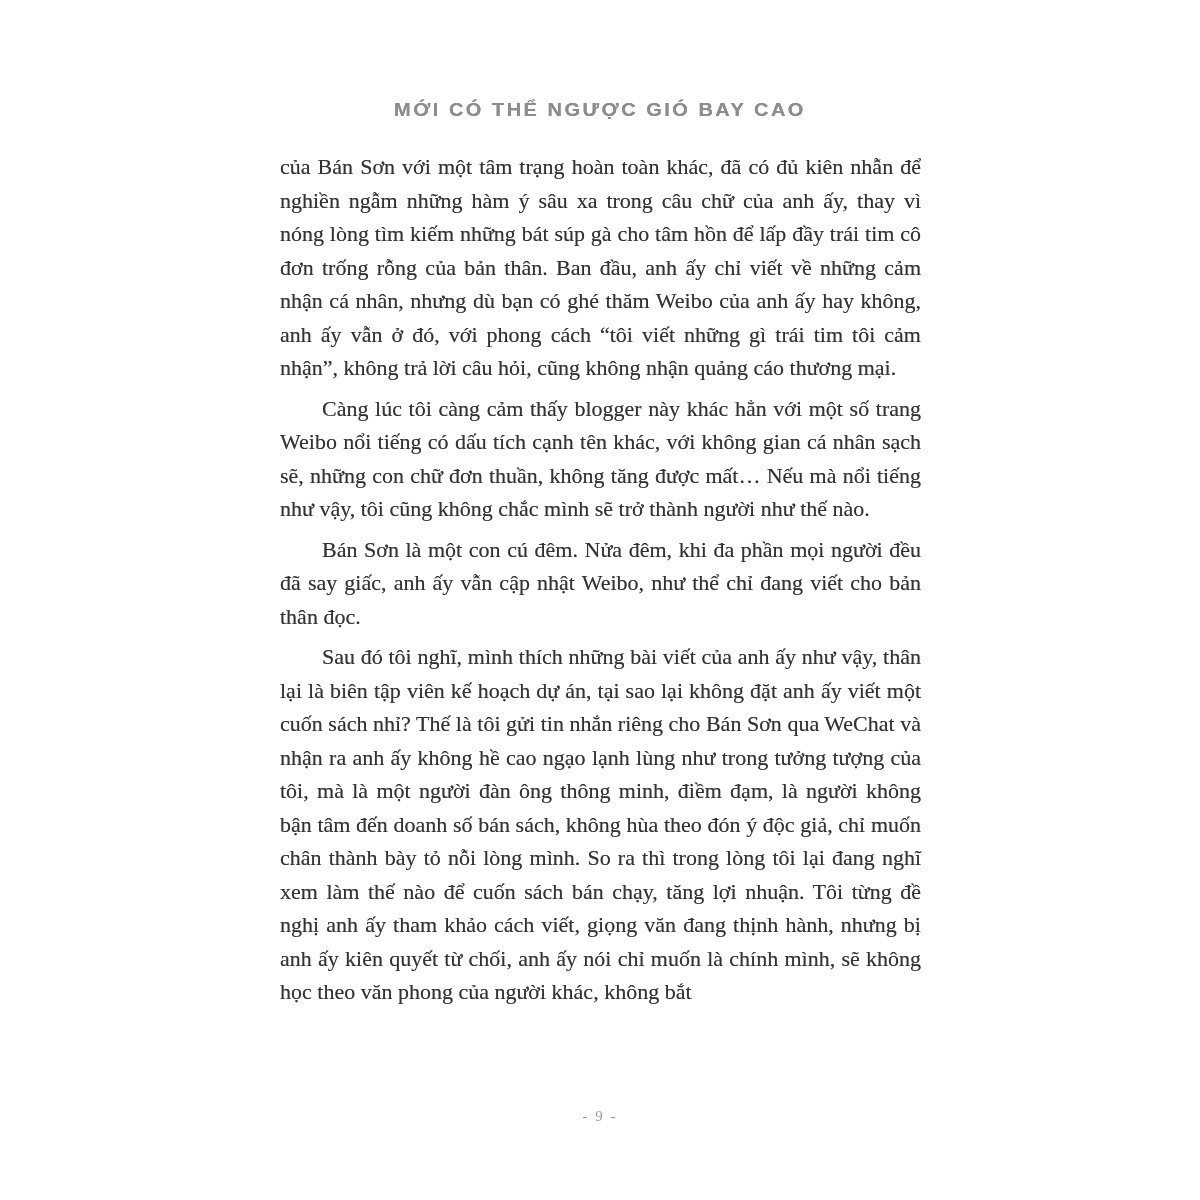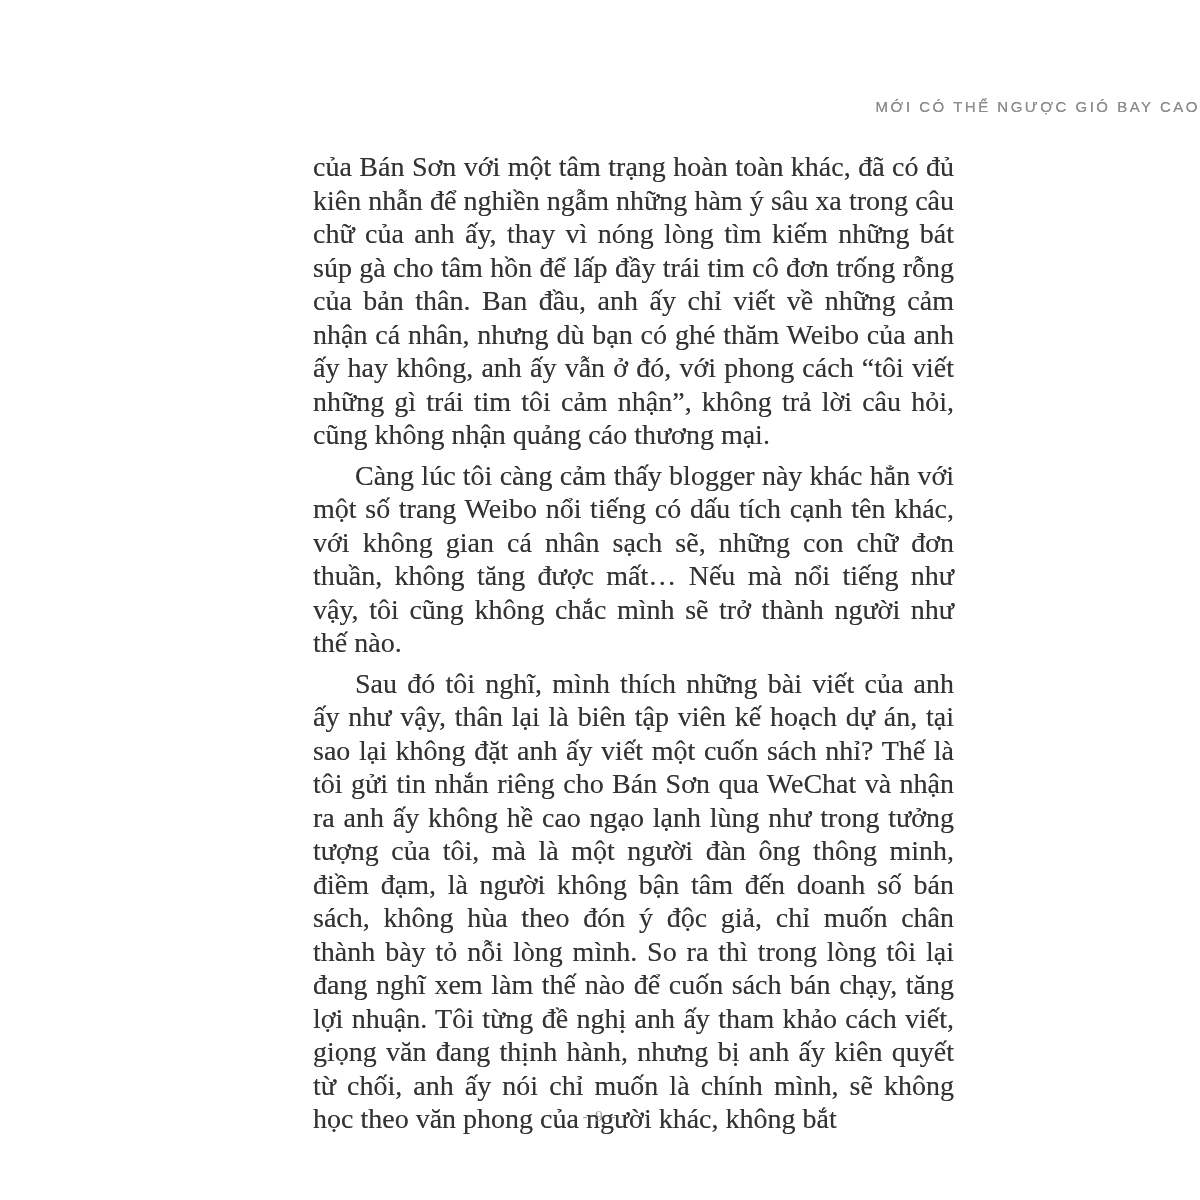--- a/index.html
+++ b/index.html
@@ -13,40 +13,39 @@
     height: 1200px;
     background: #ffffff;
     overflow: hidden;
     font-family: "Liberation Serif", serif;
   }
   .running-header {
     position: absolute;
     top: 98px;
     left: 0;
     width: 100%;
-    text-align: right;
+    text-align: center;
     font-family: "Liberation Sans", sans-serif;
-    font-weight: 400;
-    font-size: 15px;
+    font-weight: 700;
+    font-size: 20px;
     letter-spacing: 2.5px;
     color: #8d8d8d;
     transform: scaleY(0.95);
     text-shadow: 0 0 0.6px #8d8d8d;
   }
   .text-block {
     position: absolute;
     top: 150px;
     left: 280px;
     width: 641px;
     color: #333333;
-    font-size: 28px;
+    font-size: 22px;
     line-height: 33.5px;
     text-align: justify;
     text-shadow: 0 0 0.4px rgba(51,51,51,0.55);
-    margin-left: 33px;
   }
   .text-block p {
     margin: 0 0 7px 0;
     text-indent: 42px;
   }
   .text-block p:first-child {
     text-indent: 0;
   }
   .page-number {
     position: absolute;
@@ -63,18 +62,19 @@
 </head>
 <body>
 
 <div class="page">
 
   <div class="running-header">MỚI CÓ THỂ NGƯỢC GIÓ BAY CAO</div>
 
   <div class="text-block">
     <p>của Bán Sơn với một tâm trạng hoàn toàn khác, đã có đủ kiên nhẫn để nghiền ngẫm những hàm ý sâu xa trong câu chữ của anh ấy, thay vì nóng lòng tìm kiếm những bát súp gà cho tâm hồn để lấp đầy trái tim cô đơn trống rỗng của bản thân. Ban đầu, anh ấy chỉ viết về những cảm nhận cá nhân, nhưng dù bạn có ghé thăm Weibo của anh ấy hay không, anh ấy vẫn ở đó, với phong cách “tôi viết những gì trái tim tôi cảm nhận”, không trả lời câu hỏi, cũng không nhận quảng cáo thương mại.</p>
     <p>Càng lúc tôi càng cảm thấy blogger này khác hẳn với một số trang Weibo nổi tiếng có dấu tích cạnh tên khác, với không gian cá nhân sạch sẽ, những con chữ đơn thuần, không tăng được mất… Nếu mà nổi tiếng như vậy, tôi cũng không chắc mình sẽ trở thành người như thế nào.</p>
+    <p>Bán Sơn là một con cú đêm. Nửa đêm, khi đa phần mọi người đều đã say giấc, anh ấy vẫn cập nhật Weibo, như thể chỉ đang viết cho bản thân đọc.</p>
     <p>Sau đó tôi nghĩ, mình thích những bài viết của anh ấy như vậy, thân lại là biên tập viên kế hoạch dự án, tại sao lại không đặt anh ấy viết một cuốn sách nhỉ? Thế là tôi gửi tin nhắn riêng cho Bán Sơn qua WeChat và nhận ra anh ấy không hề cao ngạo lạnh lùng như trong tưởng tượng của tôi, mà là một người đàn ông thông minh, điềm đạm, là người không bận tâm đến doanh số bán sách, không hùa theo đón ý độc giả, chỉ muốn chân thành bày tỏ nỗi lòng mình. So ra thì trong lòng tôi lại đang nghĩ xem làm thế nào để cuốn sách bán chạy, tăng lợi nhuận. Tôi từng đề nghị anh ấy tham khảo cách viết, giọng văn đang thịnh hành, nhưng bị anh ấy kiên quyết từ chối, anh ấy nói chỉ muốn là chính mình, sẽ không học theo văn phong của người khác, không bắt</p>
   </div>
 
   <div class="page-number">- 9 -</div>
 
 </div>
 
 </body></html>

